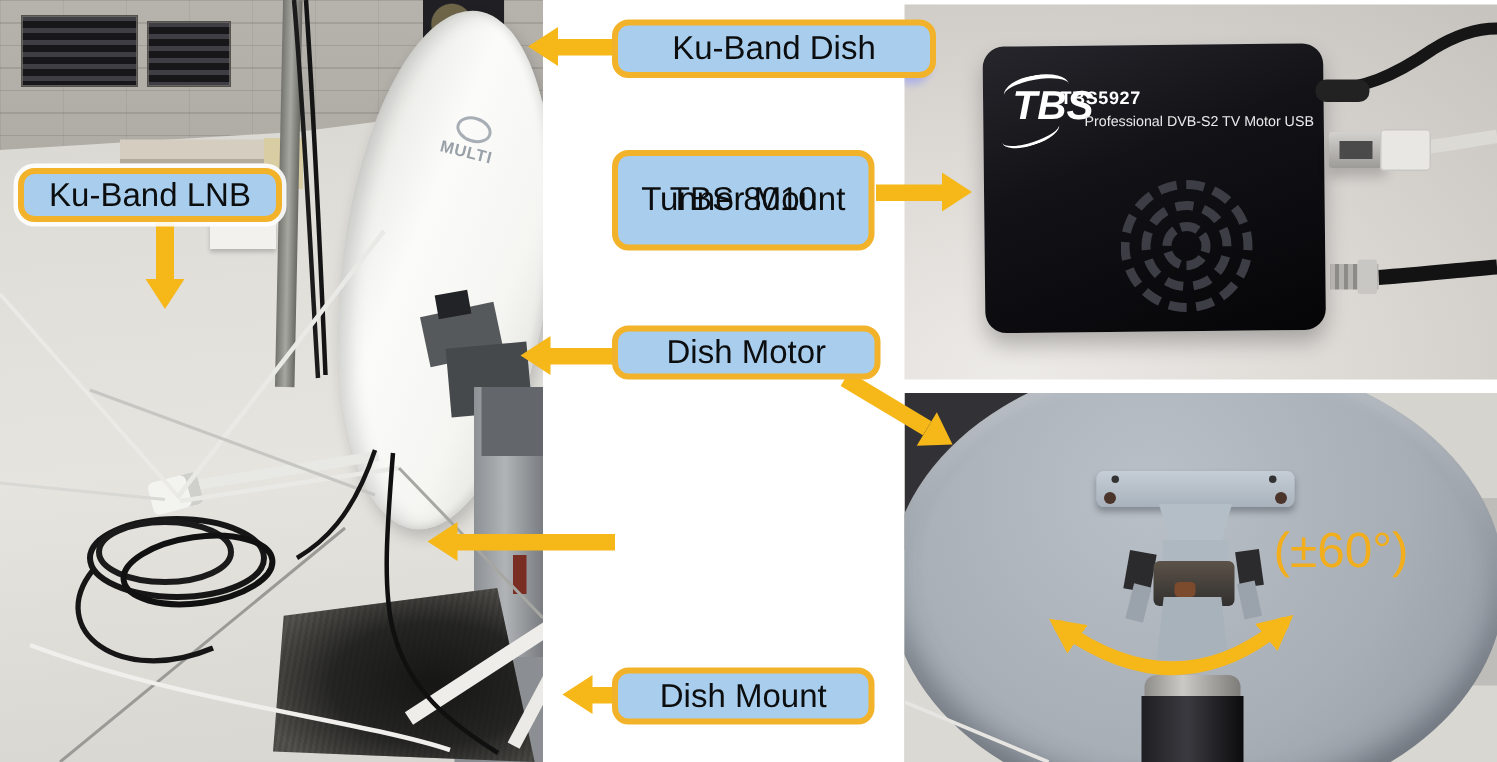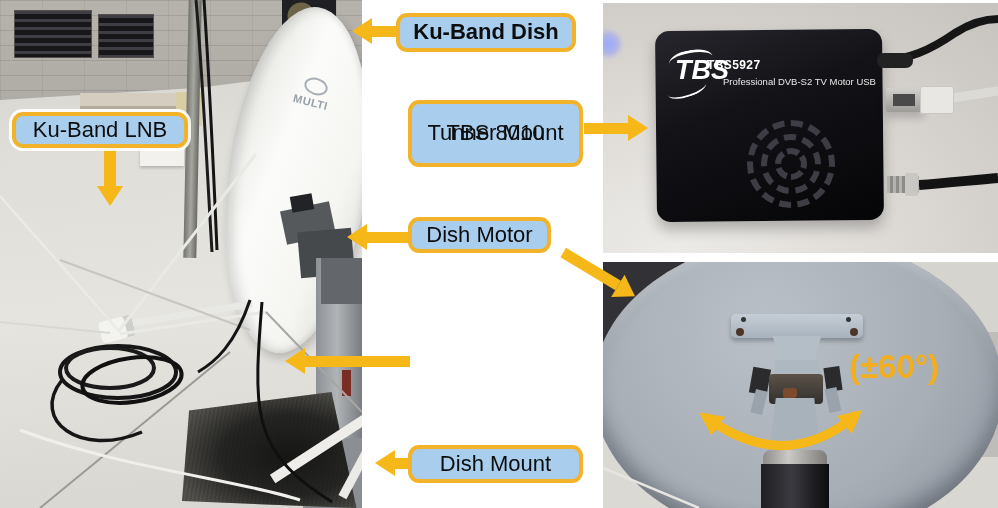--- a/index.html
+++ b/index.html
@@ -127,21 +127,21 @@
   .rust{left:180px;top:126px;width:14px;height:10px;background:#7c4a2d;border-radius:3px;}
   .armL{left:150px;top:128px;width:12px;height:24px;background:#9aa3ac;transform:rotate(14deg);}
   .armR{left:224px;top:126px;width:12px;height:24px;background:#9aa3ac;transform:rotate(-12deg);}
   .brlow{left:168px;top:136px;width:48px;height:42px;background:#a8b2bb;
          clip-path:polygon(10% 0,90% 0,100% 100%,0 100%);}
   .collar{left:160px;top:188px;width:64px;height:38px;border-radius:8px;
           background:linear-gradient(90deg,#8f8d8a,#cbc9c5 40%,#7e7c79);}
   .mpole{left:158px;top:202px;width:68px;height:44px;
          background:linear-gradient(90deg,#1f1f23,#3a3a40 45%,#0c0c0e);}
   .bsvg{left:0;top:0;width:395px;height:246px;z-index:6;}
-  .deg{left:246px;top:86px;color:#F2AE1D;font-size:33px;font-weight:bold;z-index:7;}
+  .deg{left:246px;top:86px;color:#F2AE1D;font-size:33px;font-weight:normal;z-index:7;}
 </style>
 </head>
 <body>
 
 <div class="fig">
 
   <div class="panel pleft">
     <div class="wall"></div>
     <div class="winA"></div>
     <div class="winB"></div>
@@ -241,28 +241,28 @@
         <marker id="ah" viewBox="0 0 10 10" refX="6" refY="5" markerWidth="2.6" markerHeight="2.6" orient="auto-start-reverse">
           <path d="M0,0 L10,5 L0,10 z" fill="#F6B719"></path>
         </marker>
       </defs>
       <line x1="0" y1="206" x2="96" y2="246" stroke="#e6e5e1" stroke-width="2.5"></line>
       <path d="M 104 156 Q 182 212 252 154" stroke="#F6B719" stroke-width="9" fill="none" stroke-linecap="round" marker-start="url(#ah)" marker-end="url(#ah)"></path>
     </svg>
     <div class="deg">(±60°)</div>
   </div>
 
-  <div class="lbl" style="left:396px;top:13px;width:180px;height:39px;font-weight:bold;">
+  <div class="lbl" style="left:408px;top:13px;width:216px;height:39px;">
     <span>Ku-Band Dish</span>
   </div>
   <div class="lbl" style="left:408px;top:100px;width:175px;height:67px;flex-direction:column;">
     <span>TBS 8010</span>
     <span>Tunner Mount</span>
   </div>
-  <div class="lbl" style="left:408px;top:217px;width:143px;height:36px;">
+  <div class="lbl" style="left:408px;top:217px;width:179px;height:36px;">
     <span>Dish Motor</span>
   </div>
   <div class="lbl glow" style="left:12px;top:112px;width:176px;height:36px;">
     <span>Ku-Band LNB</span>
   </div>
   <div class="lbl" style="left:408px;top:445px;width:175px;height:38px;">
     <span>Dish Mount</span>
   </div>
 
   <div class="head left" style="left:352px;top:18px;"></div>

